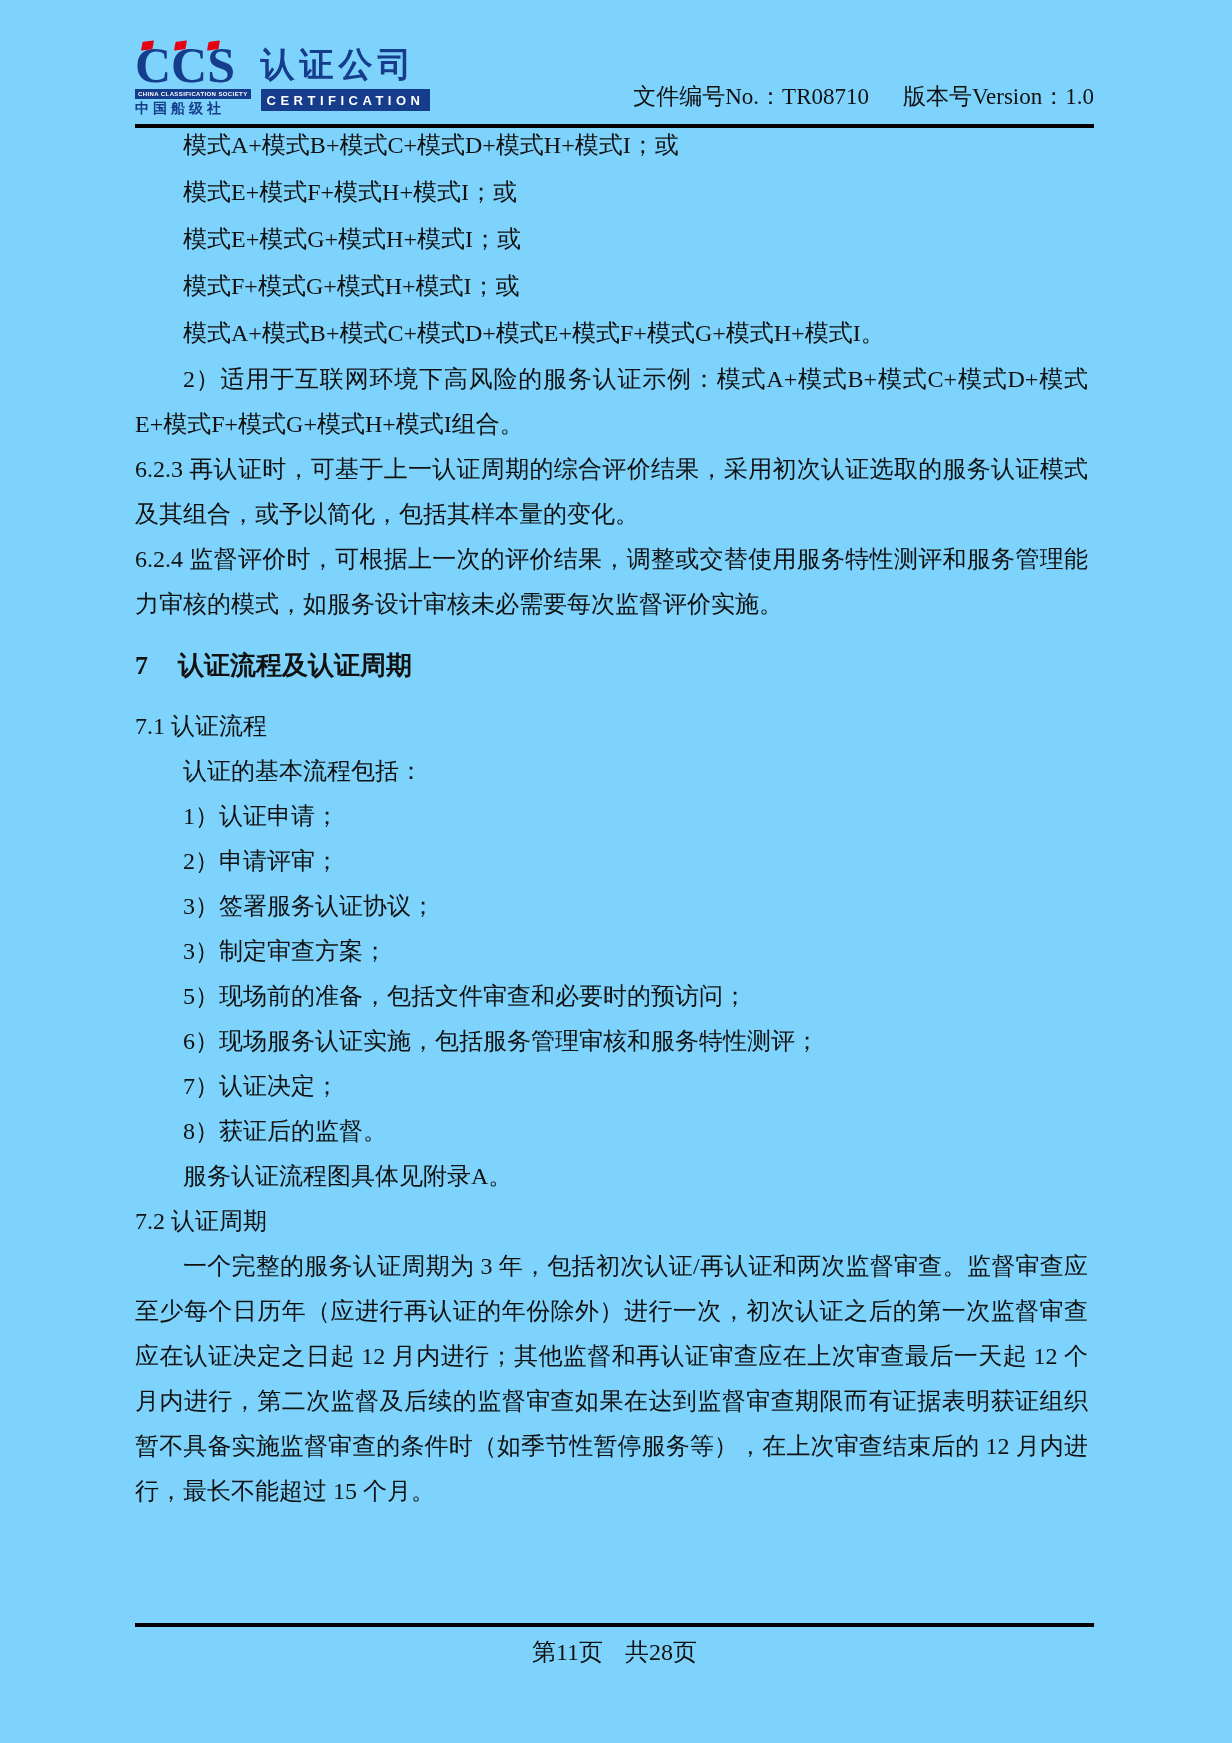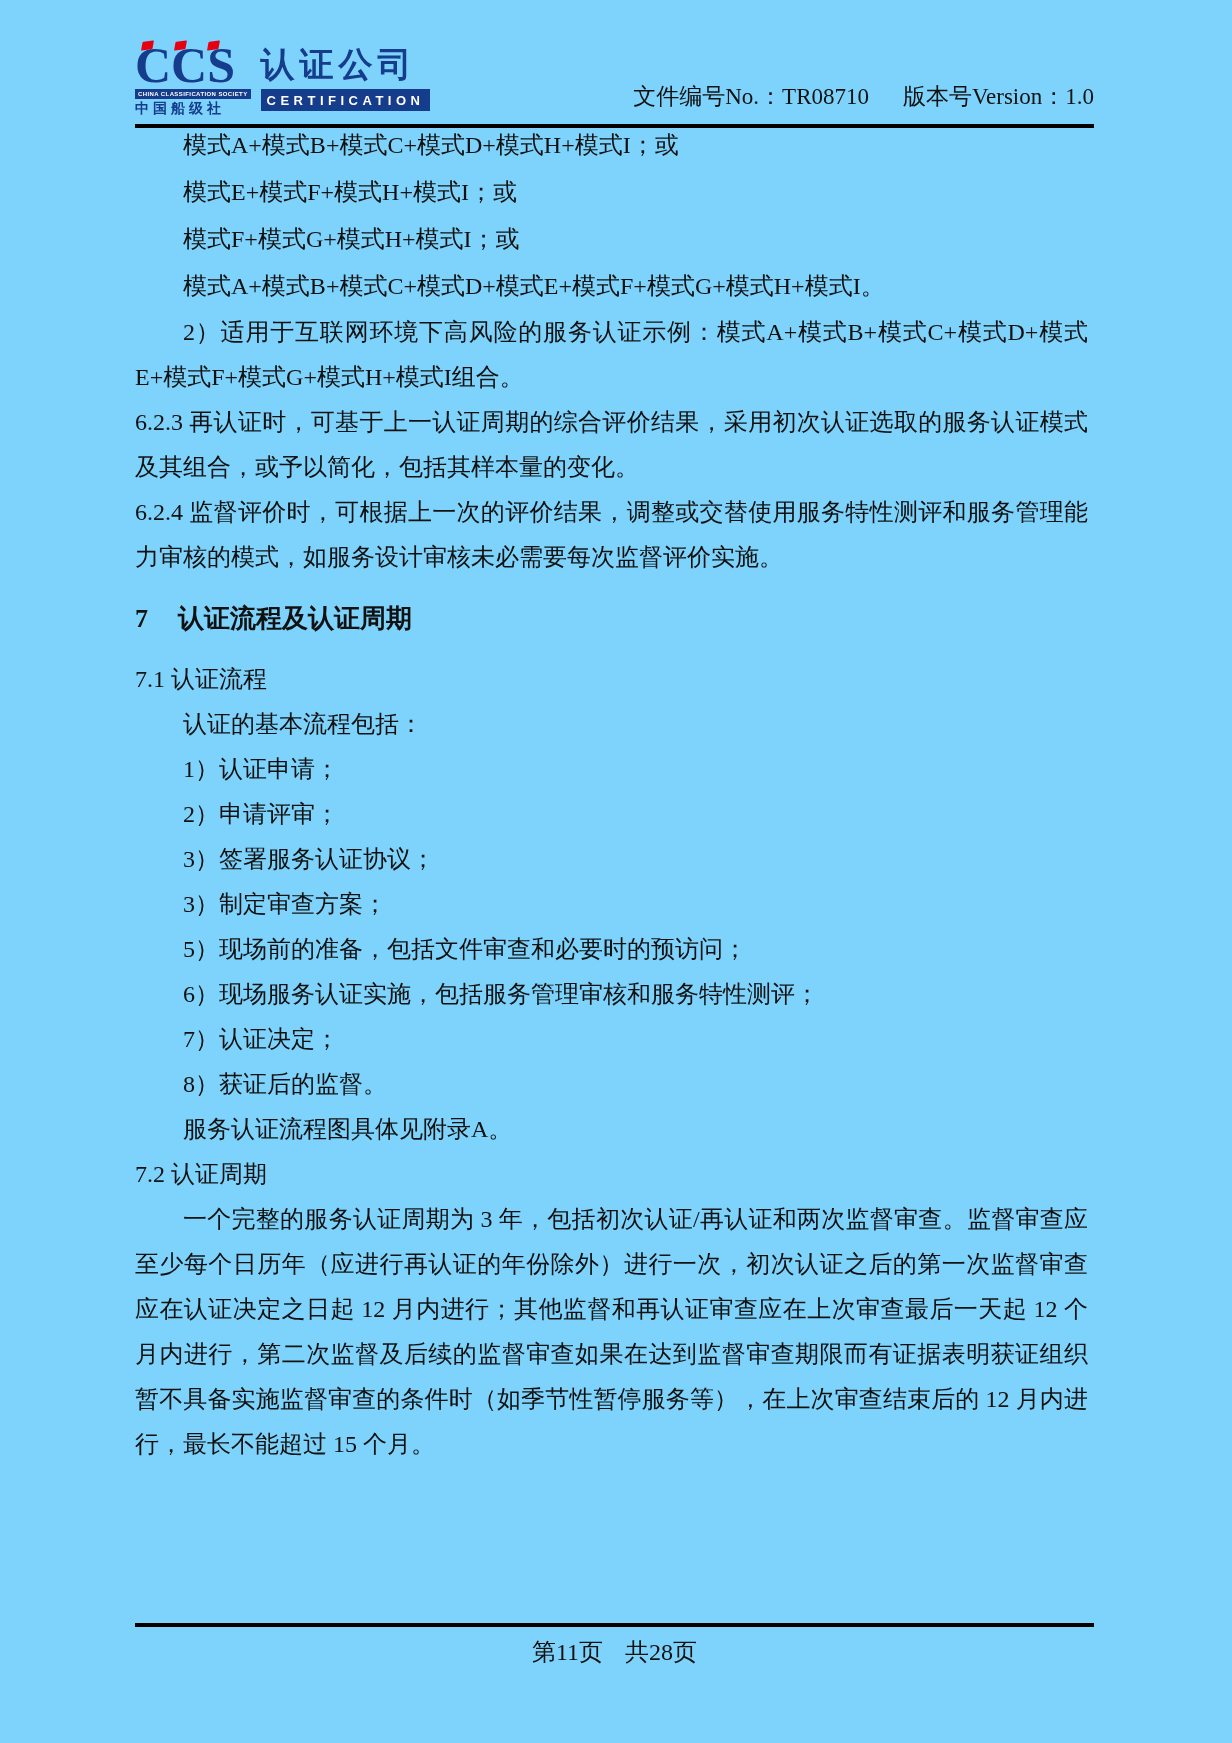--- a/index.html
+++ b/index.html
@@ -112,20 +112,21 @@
     </div>
     <div class="doc-info">
       <span class="num">文件编号No.：TR08710</span><span class="ver">版本号Version：1.0</span>
     </div>
   </div>
 
   <div class="main">
     <div>
         <div class="mode-line">模式A+模式B+模式C+模式D+模式H+模式I；或</div>
         <div class="mode-line">模式E+模式F+模式H+模式I；或</div>
+        <div class="mode-line">模式E+模式G+模式H+模式I；或</div>
         <div class="mode-line">模式F+模式G+模式H+模式I；或</div>
         <div class="mode-line">模式A+模式B+模式C+模式D+模式E+模式F+模式G+模式H+模式I。</div>
       </div>
 
     <p class="para ti">2）适用于互联网环境下高风险的服务认证示例：模式A+模式B+模式C+模式D+模式E+模式F+模式G+模式H+模式I组合。</p>
     <p class="para">6.2.3 再认证时，可基于上一认证周期的综合评价结果，采用初次认证选取的服务认证模式及其组合，或予以简化，包括其样本量的变化。</p>
     <p class="para">6.2.4 监督评价时，可根据上一次的评价结果，调整或交替使用服务特性测评和服务管理能力审核的模式，如服务设计审核未必需要每次监督评价实施。</p>
 
     <h2 class="section-title"><span class="num">7</span><span>认证流程及认证周期</span></h2>
 

